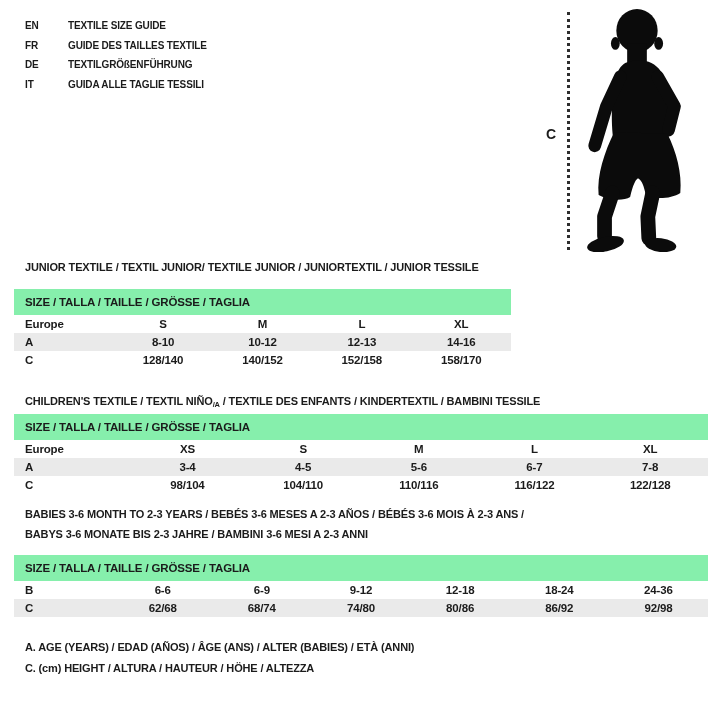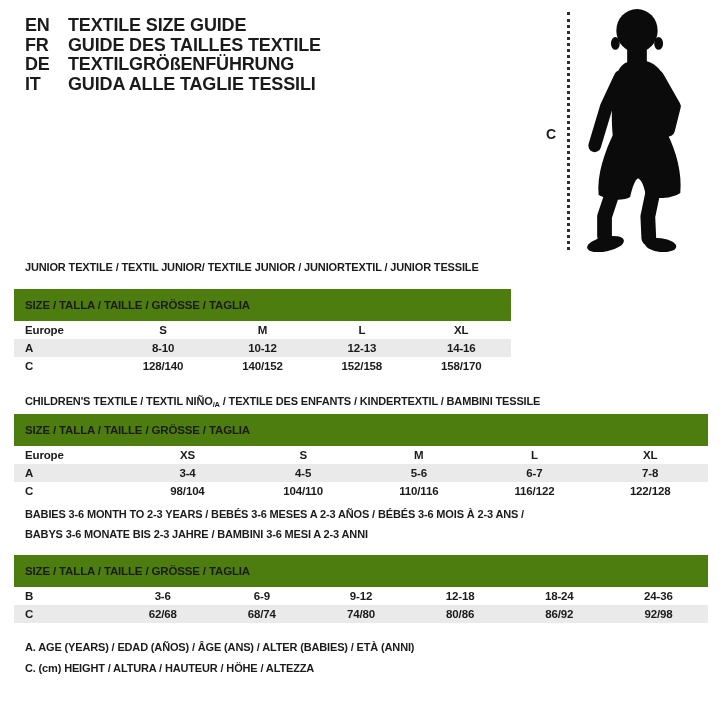--- a/index.html
+++ b/index.html
@@ -7,21 +7,21 @@
   body {
     position:relative;
     font-family:"Liberation Sans", sans-serif;
     color:#1b1b1b;
     font-weight:bold;
     letter-spacing:-0.15px;
   }
   .abs { position:absolute; }
 
   
-  .langs { top:16px; left:25px; font-size:18px; line-height:19.5px; }
+  .langs { top:16px; left:25px; font-size:10px; line-height:19.5px; }
   .lang-row { display:flex; }
   .lang-code { width:43px; }
 
   
   .measure-line { left:567px; top:12px; height:238px; width:0; border-left:3px dotted #2e2e2e; }
   .figure-label { left:546px; top:126px; font-size:14px; }
   .silhouette { left:582px; top:8px; width:110px; height:244px; }
   .silhouette * { fill:#0b0b0b; }
   .silhouette .stroked { fill:none; stroke:#0b0b0b; stroke-linecap:round; stroke-linejoin:round; }
 
@@ -34,21 +34,21 @@
 
   table.size-table {
     position:absolute; left:0; width:100%;
     border-collapse:collapse; table-layout:fixed;
     font-size:11.5px; font-weight:bold;
   }
   .sec-junior   table.size-table { top:28px; }
   .sec-children table.size-table { top:31px; }
   .sec-babies   table.size-table { top:47px; }
   table.size-table th.size-header {
-    background:#4d7c0f; height:32px;
+    background:#86efac; height:26px;
     text-align:left; padding-left:11px;
     font-size:11.5px; font-weight:bold;
   }
   table.size-table td { height:18px; text-align:center; vertical-align:middle; }
   table.size-table td.lab { width:80px; text-align:left; padding-left:11px; }
   table.size-table tr.zebra { background:#eaeaea; }
 
   
   .footnotes { top:637px; left:25px; font-size:11px; line-height:21.3px; white-space:nowrap; }
 </style>
@@ -175,21 +175,21 @@
   </div>
   <table class="size-table">
     <thead>
       <tr>
           <th class="size-header" colspan="7">SIZE / TALLA / TAILLE / GRÖSSE / TAGLIA</th>
         </tr>
     </thead>
     <tbody>
       <tr>
         <td class="lab">B</td>
-        <td>3-6</td>
+        <td>6-6</td>
         <td>6-9</td>
         <td>9-12</td>
         <td>12-18</td>
         <td>18-24</td>
         <td>24-36</td>
       </tr>
       <tr class="zebra">
         <td class="lab">C</td>
         <td>62/68</td>
         <td>68/74</td>

